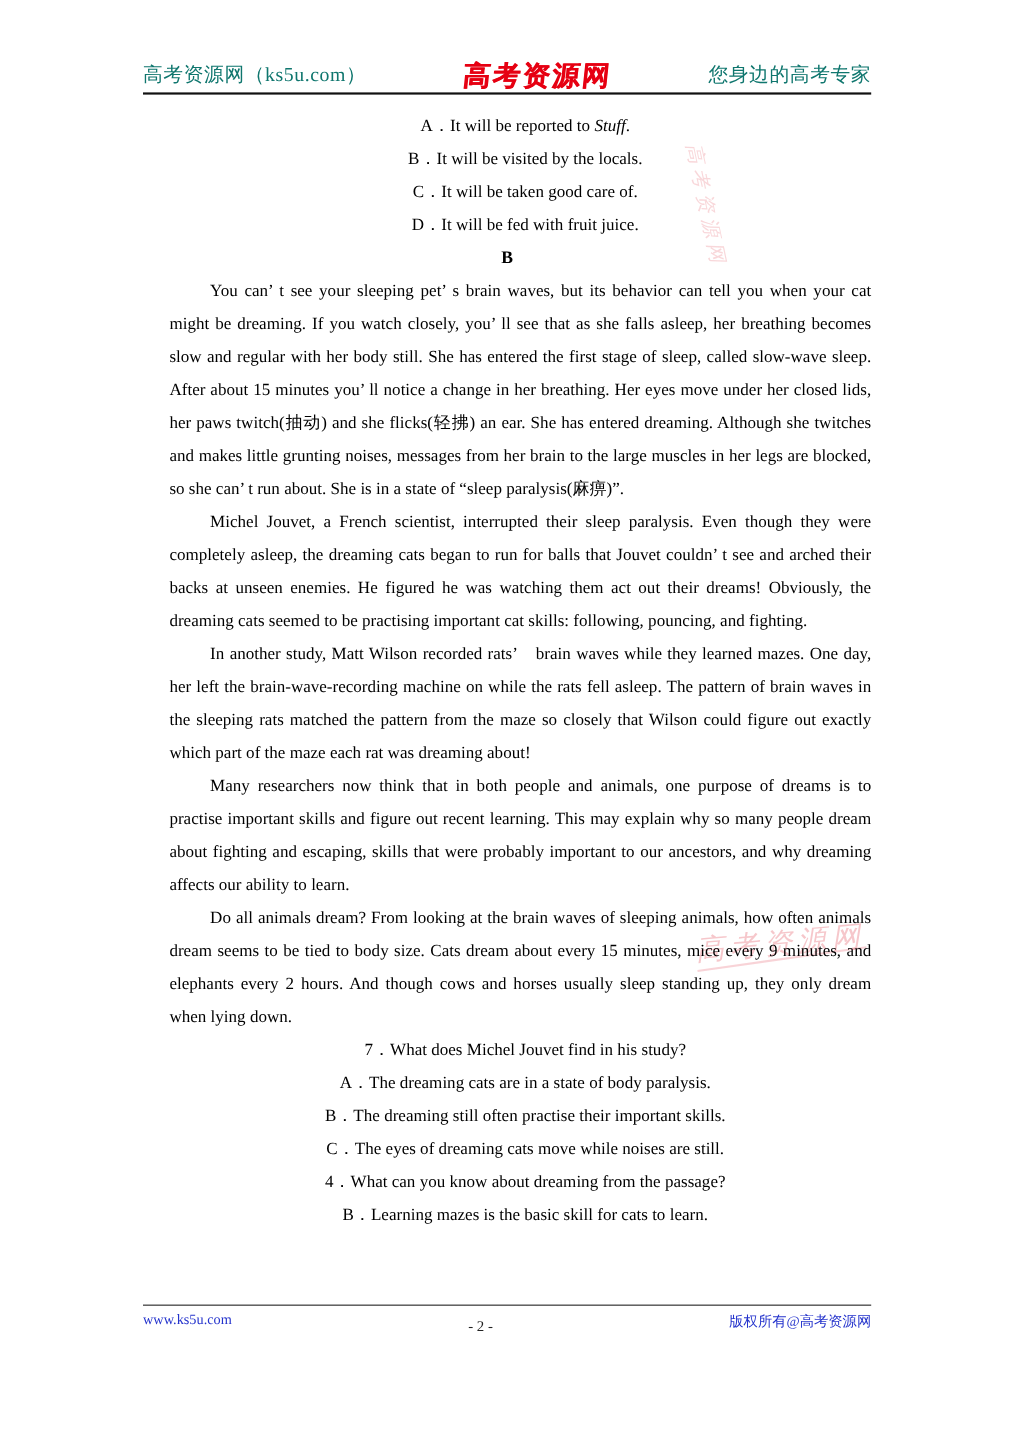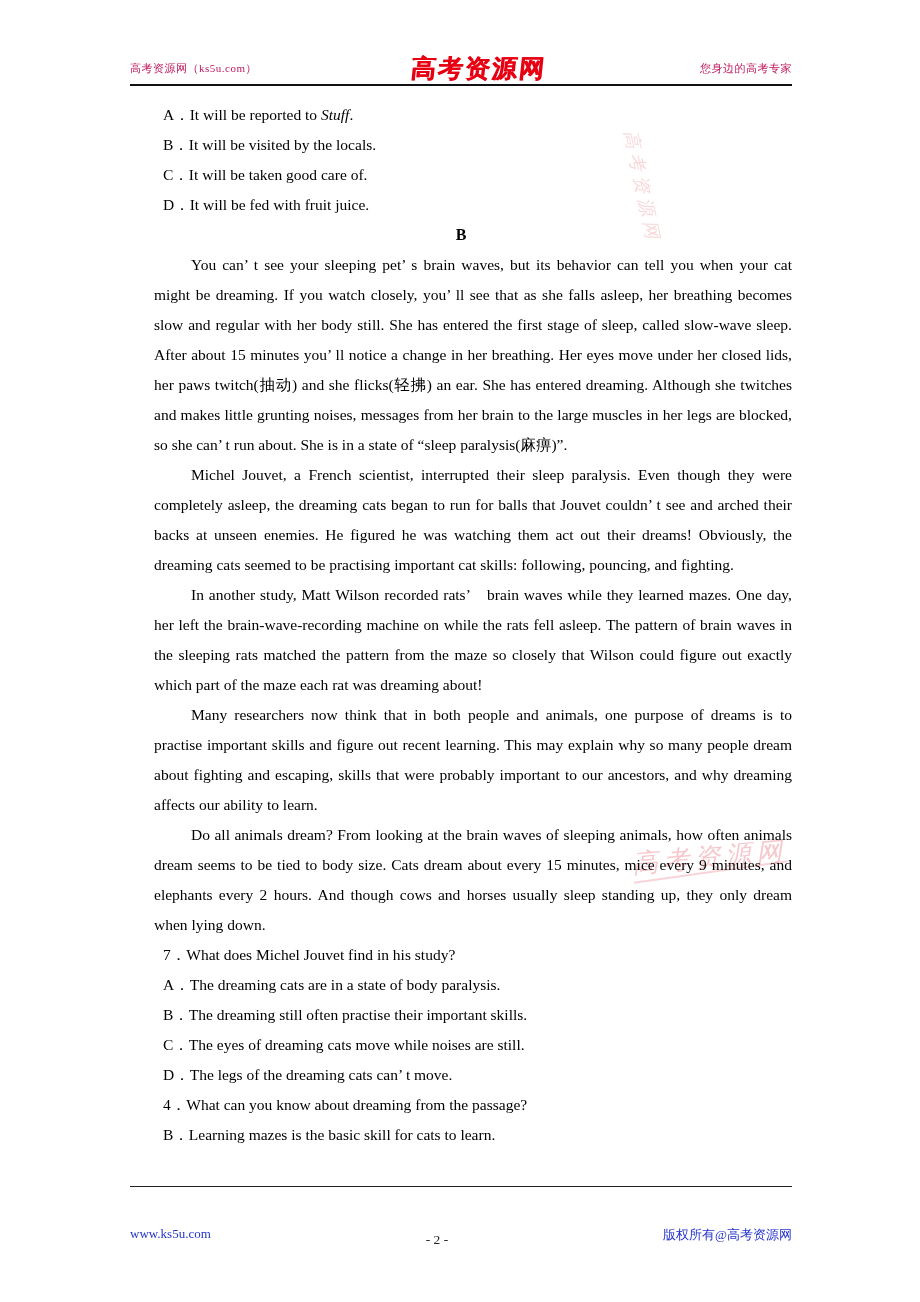--- a/index.html
+++ b/index.html
@@ -11,38 +11,38 @@
     color: #000;
     overflow: hidden;
   }
   .page { position: absolute; inset: 0; }
 
   
   .header {
     position: absolute; left: 130px; width: 662px; top: 52px; height: 32px;
     display: flex; align-items: center; justify-content: space-between;
   }
-  .hdr-side { font-size: 11px; color: #be185d; letter-spacing: 0.5px; }
+  .hdr-side { font-size: 18px; color: #0f766e; letter-spacing: 0.5px; }
   .hdr-logo {
     font-size: 25px; font-weight: bold; color: #e60012;
     transform: skewX(-6deg);
     text-shadow: 0.6px 0 0 #e60012;
     letter-spacing: 2px;
   }
   .hdr-rule {
     position: absolute; left: 130px; top: 84px; width: 662px;
     border-top: 2px solid #111;
   }
 
   
   .main {
     position: absolute; left: 130px; top: 100px; width: 662px;
     font-size: 15.5px; line-height: 30px;
   }
-  .line { text-align: left; }
+  .line { text-align: center; }
   .indented { padding-left: 33px; }
   .para { text-align: justify; text-indent: 37px; margin-left: 24px; }
   .section-label { text-align: center; font-weight: bold; font-size: 16px; }
   .italic { font-style: italic; }
 
   
   .watermark {
     position: absolute; pointer-events: none;
     color: rgba(236, 130, 140, 0.45);
     font-style: italic; letter-spacing: 5px;
@@ -57,21 +57,20 @@
 
   
   .ftr-rule {
     position: absolute; left: 130px; top: 1186px; width: 662px;
     border-top: 1.5px solid #222;
   }
   .footer {
     position: absolute; left: 130px; top: 1192px; width: 662px;
     display: flex; align-items: flex-start; justify-content: space-between;
     font-size: 13px;
-    margin-top: 34px;
   }
   .ftr-link { color: #2433cc; text-decoration: none; cursor: pointer; }
   .ftr-page { color: #222; font-size: 13.5px; padding-top: 6px; }
 </style>
 </head>
 <body>
 
 <div class="page">
 
   <div class="header">
@@ -96,21 +95,20 @@
     <div class="para">You can’ t see your sleeping pet’ s brain waves, but its behavior can tell you when your cat might be dreaming. If you watch closely, you’ ll see that as she falls asleep, her breathing becomes slow and regular with her body still. She has entered the first stage of sleep, called slow-wave sleep. After about 15 minutes you’ ll notice a change in her breathing. Her eyes move under her closed lids, her paws twitch(抽动) and she flicks(轻拂) an ear. She has entered dreaming. Although she twitches and makes little grunting noises, messages from her brain to the large muscles in her legs are blocked, so she can’ t run about. She is in a state of “sleep paralysis(麻痹)”.</div>
     <div class="para">Michel Jouvet, a French scientist, interrupted their sleep paralysis. Even though they were completely asleep, the dreaming cats began to run for balls that Jouvet couldn’ t see and arched their backs at unseen enemies. He figured he was watching them act out their dreams! Obviously, the dreaming cats seemed to be practising important cat skills: following, pouncing, and fighting.</div>
     <div class="para">In another study, Matt Wilson recorded rats’　brain waves while they learned mazes. One day, her left the brain-wave-recording machine on while the rats fell asleep. The pattern of brain waves in the sleeping rats matched the pattern from the maze so closely that Wilson could figure out exactly which part of the maze each rat was dreaming about!</div>
     <div class="para">Many researchers now think that in both people and animals, one purpose of dreams is to practise important skills and figure out recent learning. This may explain why so many people dream about fighting and escaping, skills that were probably important to our ancestors, and why dreaming affects our ability to learn.</div>
     <div class="para">Do all animals dream? From looking at the brain waves of sleeping animals, how often animals dream seems to be tied to body size. Cats dream about every 15 minutes, mice every 9 minutes, and elephants every 2 hours. And though cows and horses usually sleep standing up, they only dream when lying down.</div>
 
     <div class="line indented">7．What does Michel Jouvet find in his study?</div>
     <div class="line indented">A．The dreaming cats are in a state of body paralysis.</div>
     <div class="line indented">B．The dreaming still often practise their important skills.</div>
     <div class="line indented">C．The eyes of dreaming cats move while noises are still.</div>
-    <div class="line indented">D．The legs of the dreaming cats can’ t move.</div>
     <div class="line indented">4．What can you know about dreaming from the passage?</div>
     <div class="line indented">B．Learning mazes is the basic skill for cats to learn.</div>
 
   </div>
 
   <div class="ftr-rule"></div>
   <div class="footer">
     <span class="ftr-link">www.ks5u.com</span>
     <span class="ftr-page">- 2 -</span>
     <span class="ftr-link">版权所有@高考资源网</span>

